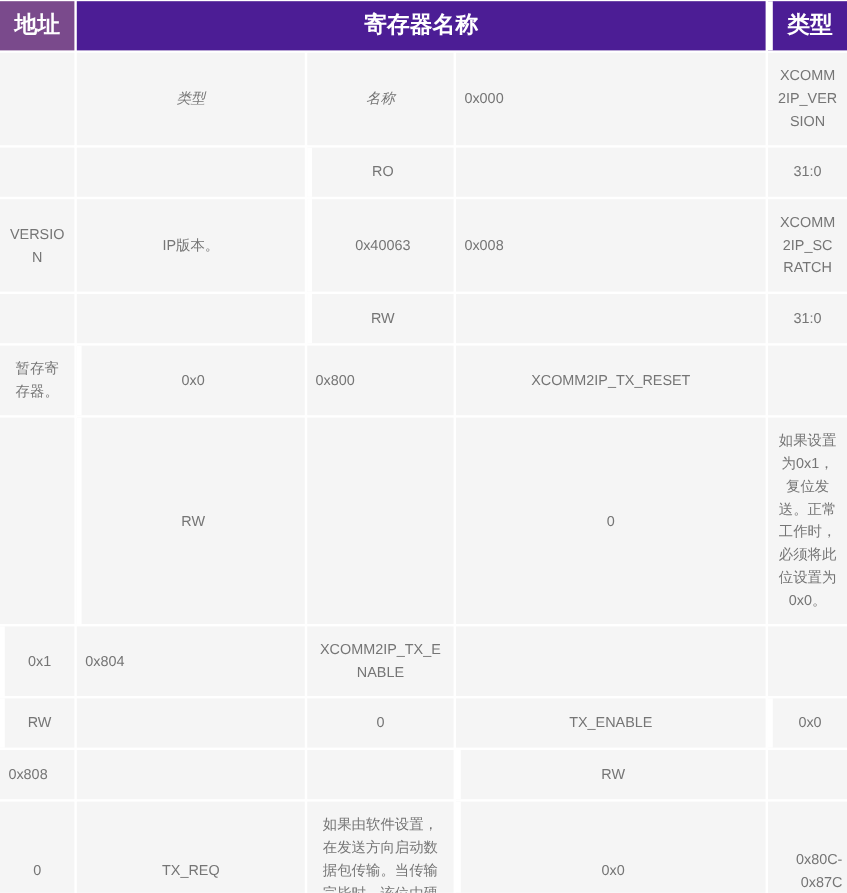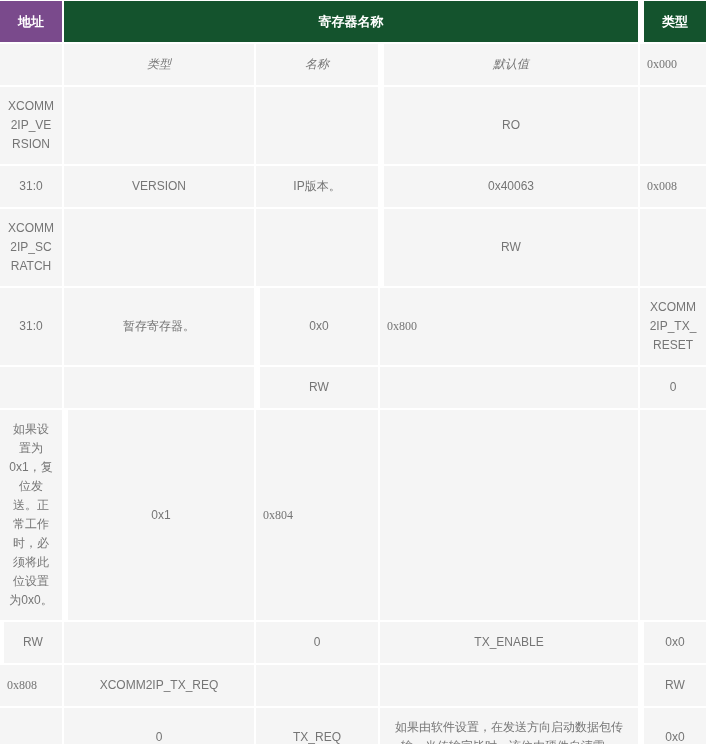--- a/index.html
+++ b/index.html
@@ -31,53 +31,51 @@
     padding: 10px 8px;
     display: flex;
     align-items: center;
     justify-content: center;
     text-align: center;
     box-sizing: border-box;
     word-break: break-word;
   }
   .cell.addr {
     justify-content: flex-start;
-    text-align: left;
+    text-align: right;
     padding-left: 7px;
     padding-right: 4px;
-    font-family: Liberation Serif, serif;
   }
   .cell.c5 {
     border-left: 4px solid #ffffff;
   }
   .hdr {
     font-weight: bold;
-    font-size: 13px;
+    font-size: 19px;
     color: #ffffff;
   }
   .hdr.purple { background: #7a4a8c; }
-  .hdr.gray   { background: #14532d; text-align: center; }
+  .hdr.gray   { background: #4c1d95; text-align: center; }
   .hdr.span3  { grid-column: 2 / span 3; }
   .subhdr {
     font-style: italic;
     color: #757575;
   }
 </style>
 </head>
 <body>
 
 <div class="reg-table">
   <div class="cell hdr purple">地址</div>
   <div class="cell hdr gray span3">寄存器名称</div>
   <div class="cell hdr gray c5">类型</div>
 
   <div class="cell subhdr"></div>
   <div class="cell subhdr">类型</div>
   <div class="cell subhdr">名称</div>
-  <div class="cell subhdr c5">默认值</div>
 <div class="cell addr">0x000</div>
     <div class="cell">XCOMM2IP_VERSION</div>
     <div class="cell"></div>
     <div class="cell"></div>
     <div class="cell c5">RO</div>
     <div class="cell addr"></div>
     <div class="cell">31:0</div>
     <div class="cell">VERSION</div>
     <div class="cell">IP版本。</div>
     <div class="cell c5">0x40063</div>
@@ -93,29 +91,29 @@
     <div class="cell addr">0x800</div>
     <div class="cell">XCOMM2IP_TX_RESET</div>
     <div class="cell"></div>
     <div class="cell"></div>
     <div class="cell c5">RW</div>
     <div class="cell addr"></div>
     <div class="cell">0</div>
     <div class="cell">如果设置为0x1，复位发送。正常工作时，必须将此位设置为0x0。</div>
     <div class="cell c5">0x1</div>
     <div class="cell addr">0x804</div>
+    <div class="cell">XCOMM2IP_TX_ENABLE</div>
     <div class="cell"></div>
     <div class="cell"></div>
     <div class="cell c5">RW</div>
     <div class="cell addr"></div>
     <div class="cell">0</div>
     <div class="cell">TX_ENABLE</div>
     <div class="cell c5">0x0</div>
     <div class="cell addr">0x808</div>
-    <div class="cell">XCOMM2IP_TX_REQ</div>
     <div class="cell"></div>
     <div class="cell"></div>
     <div class="cell c5">RW</div>
     <div class="cell addr"></div>
     <div class="cell">0</div>
     <div class="cell">TX_REQ</div>
     <div class="cell">如果由软件设置，在发送方向启动数据包传输。当传输完毕时，该位由硬件自清零。</div>
     <div class="cell c5">0x0</div>
     <div class="cell addr">0x80C-0x87C</div>
     <div class="cell"></div>

